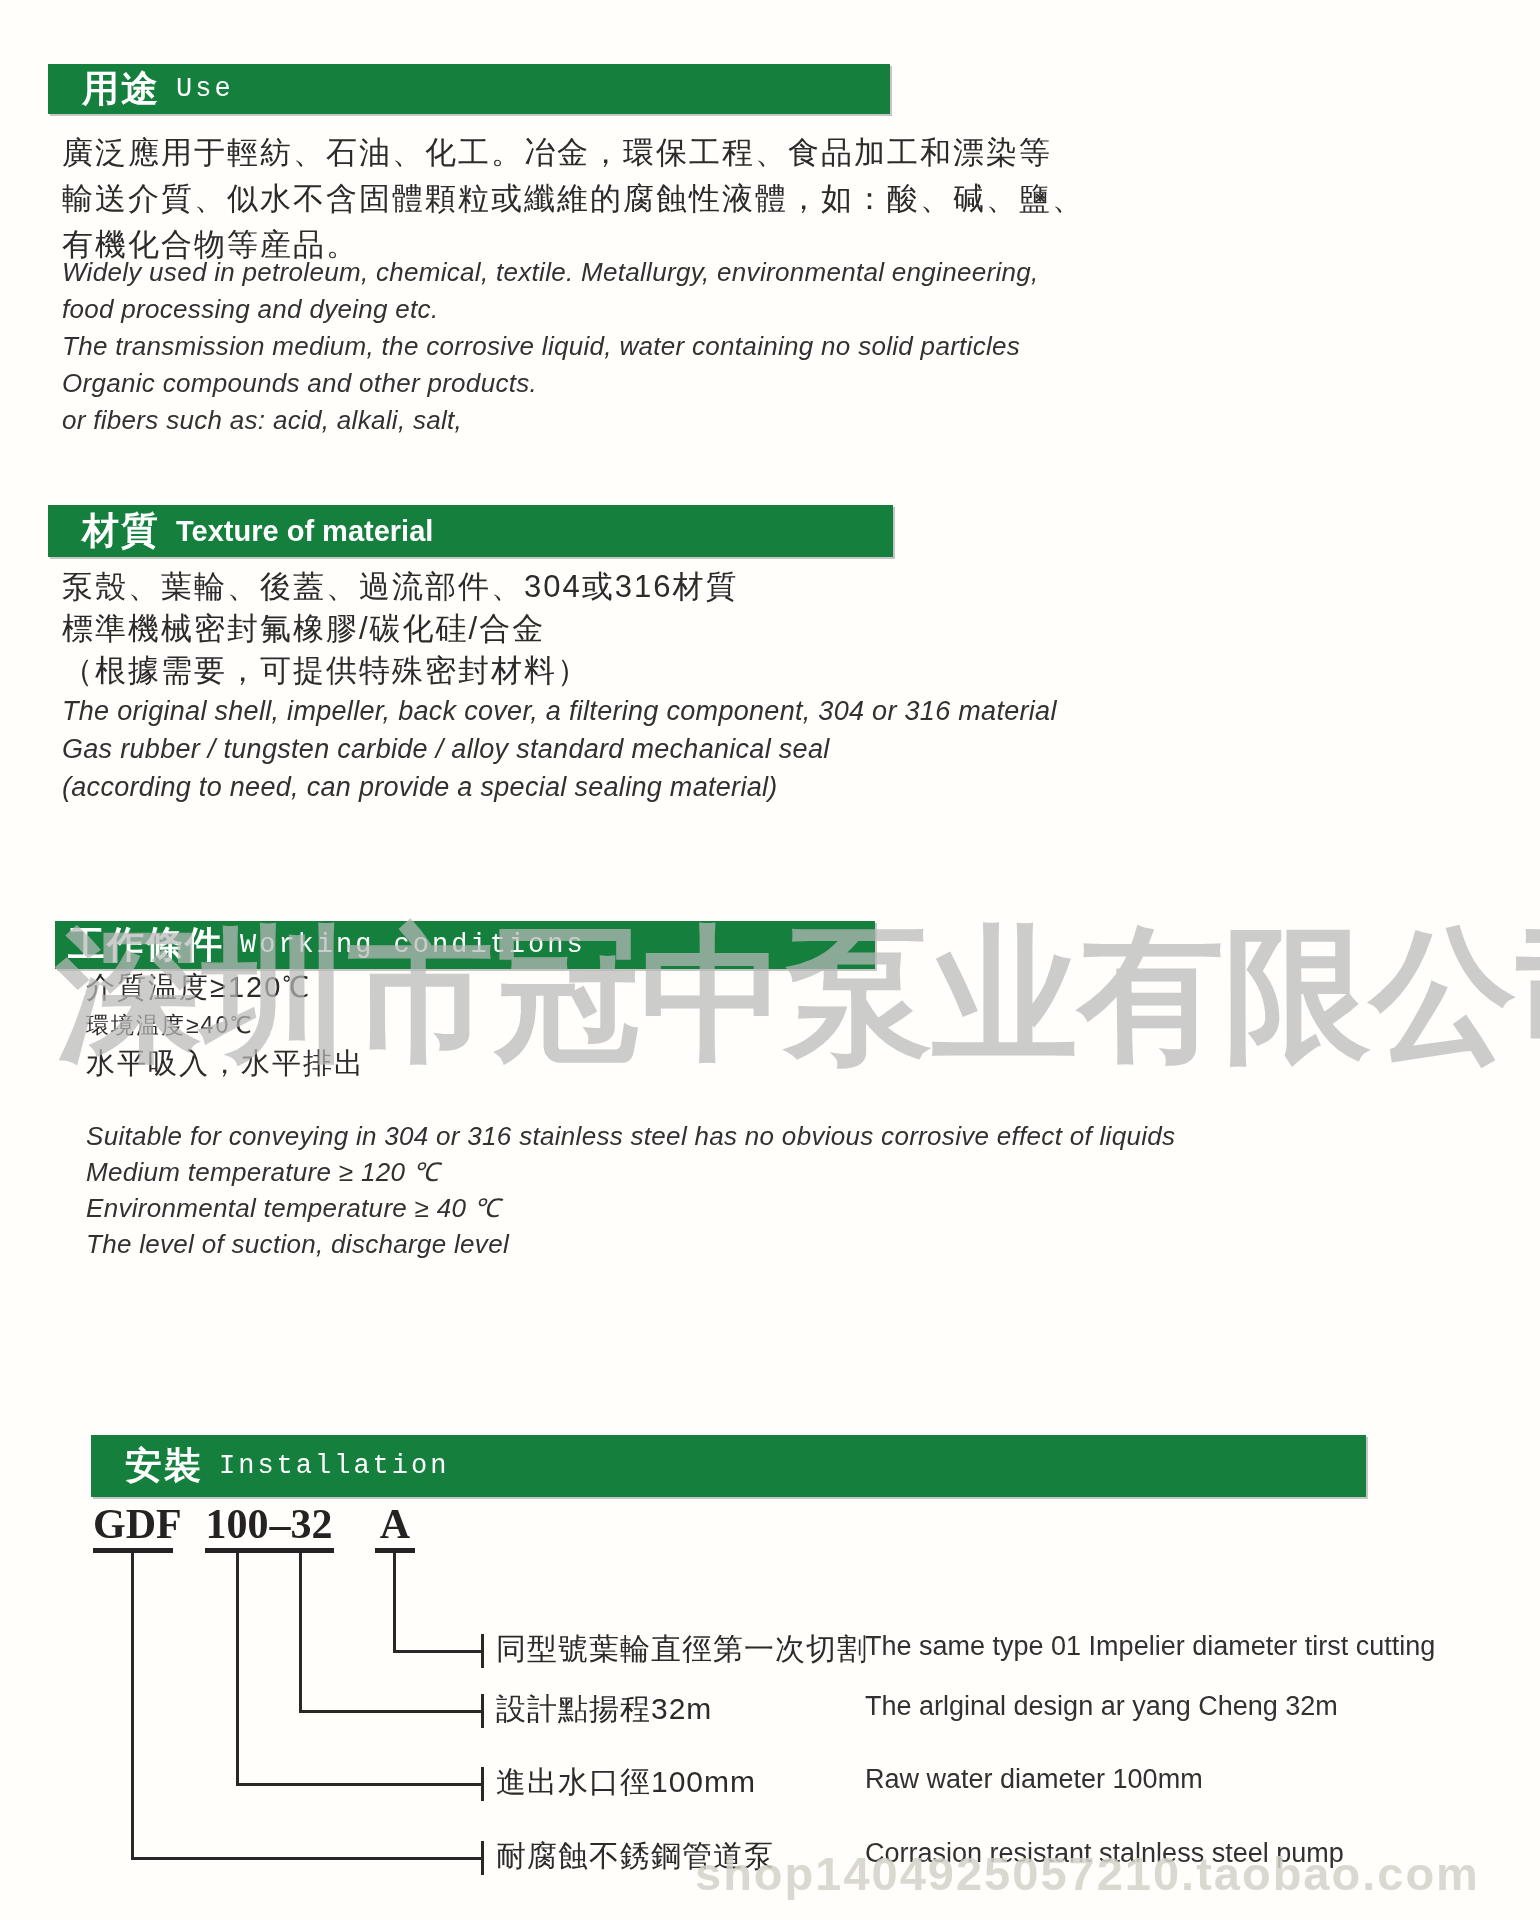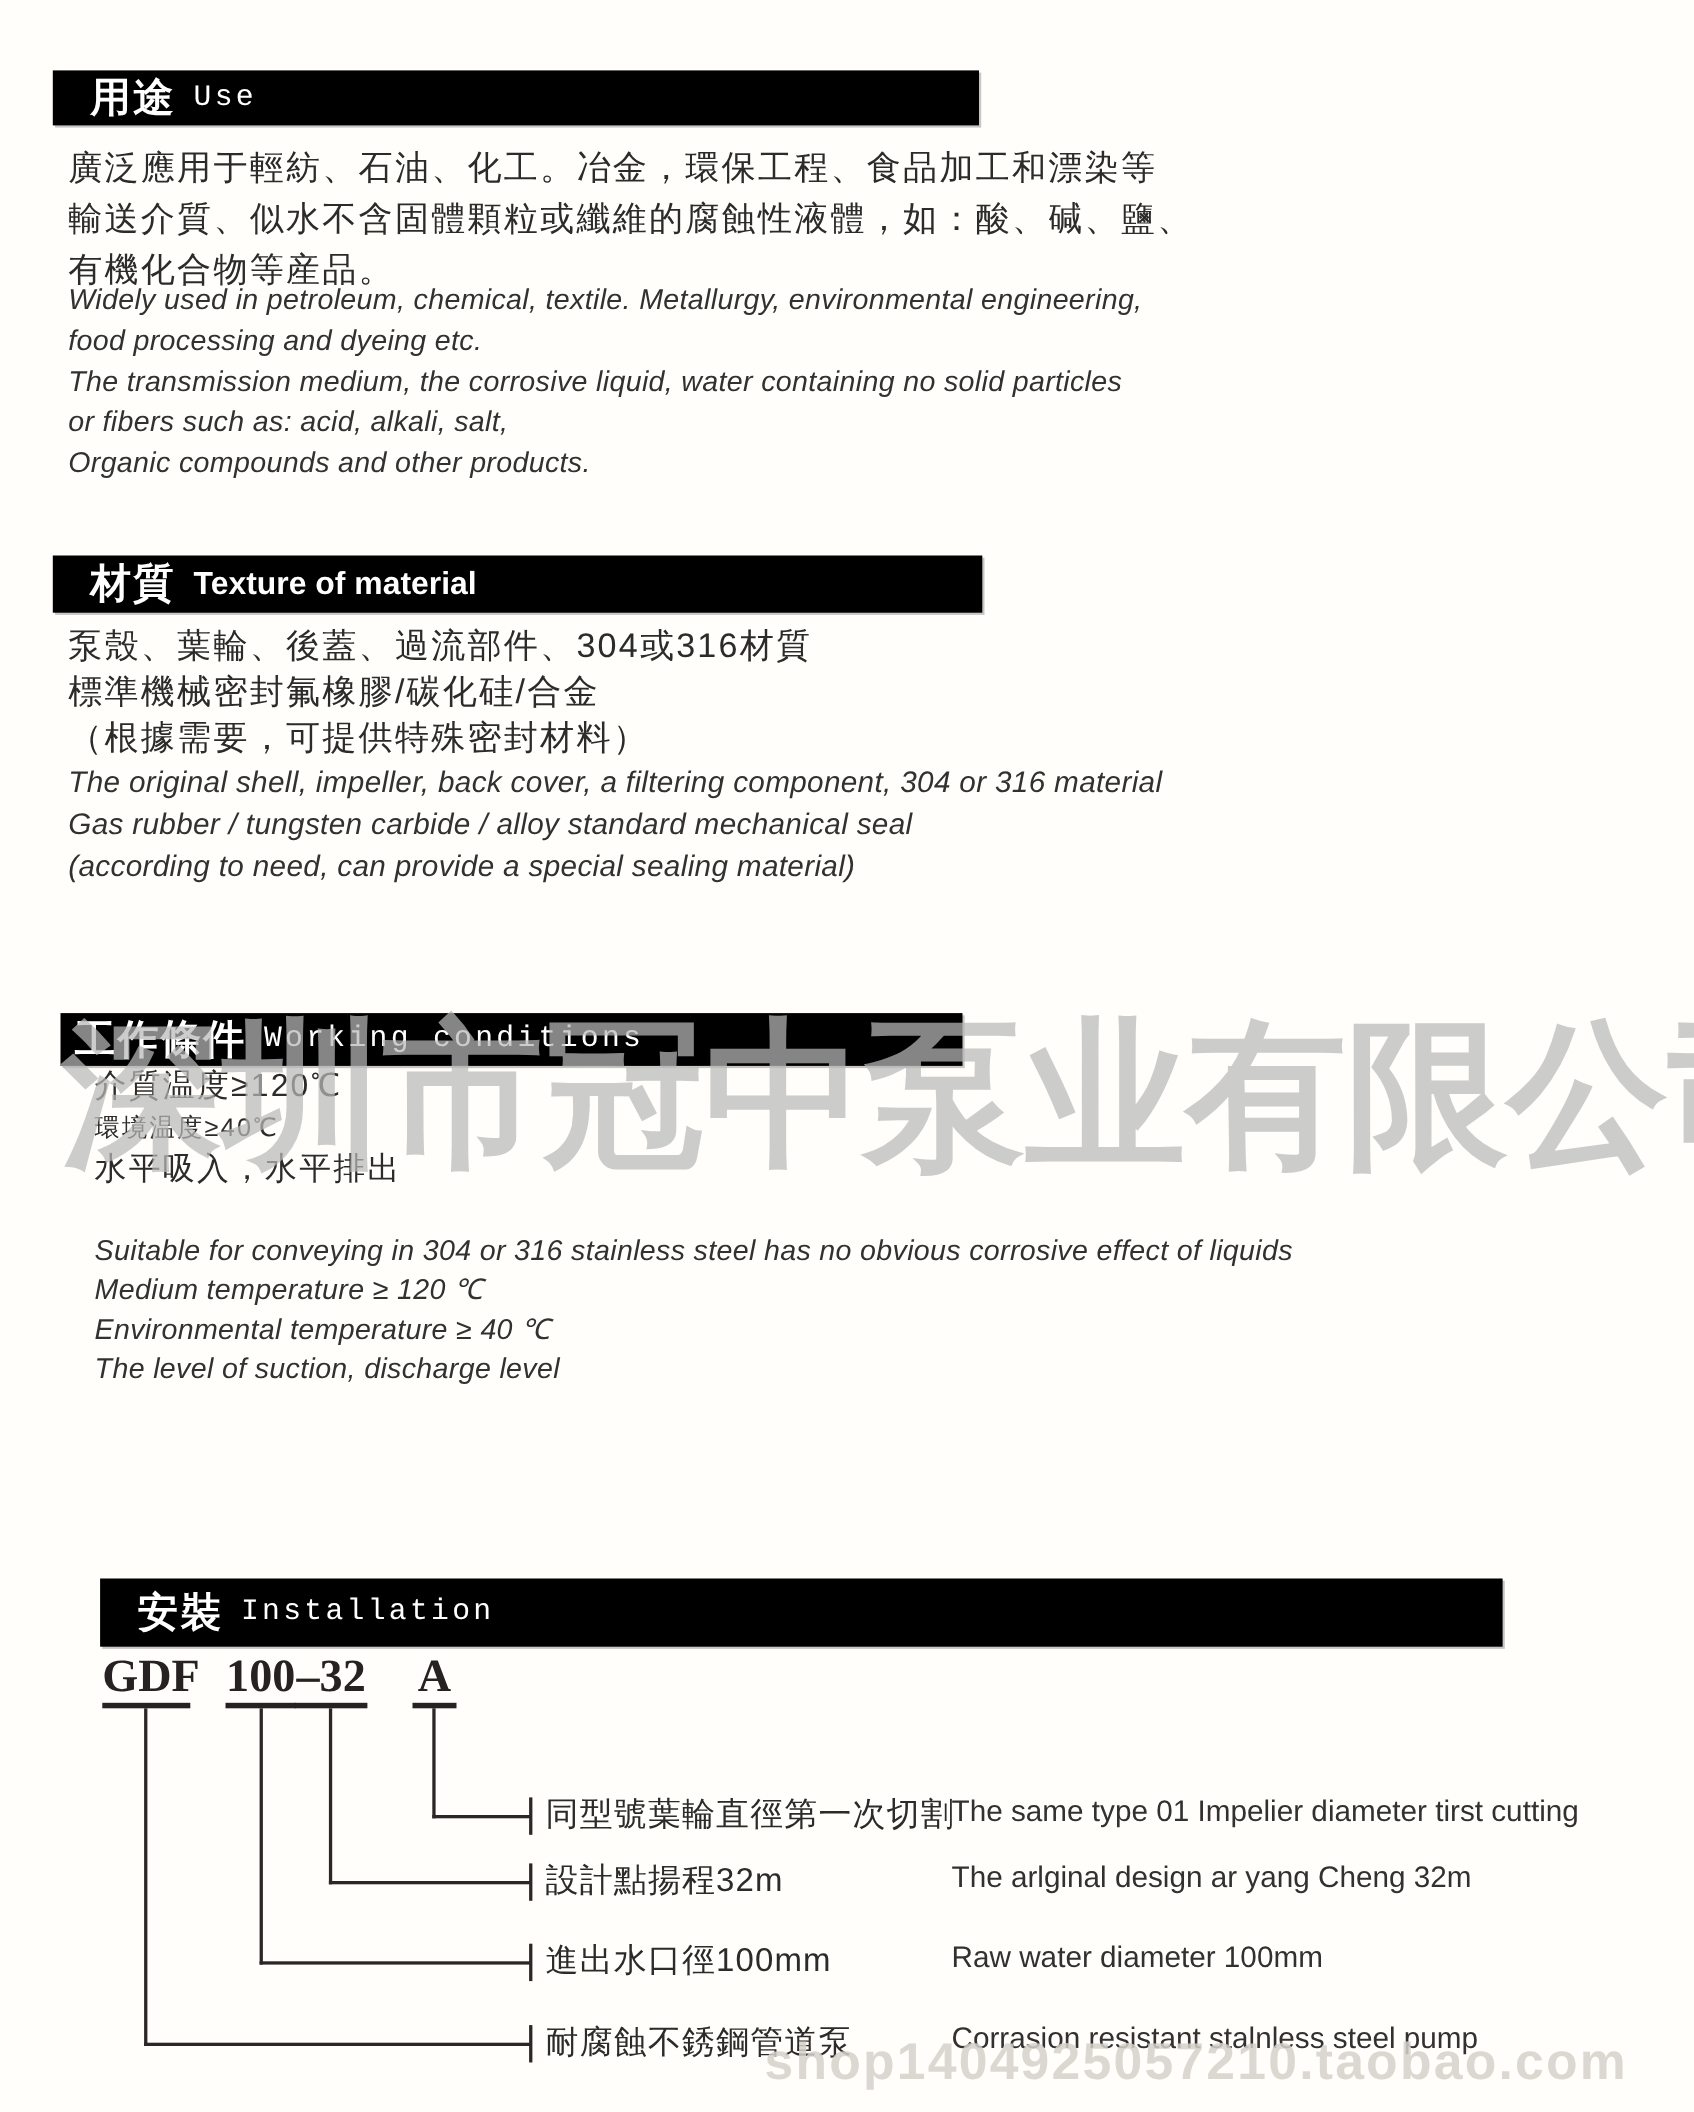--- a/index.html
+++ b/index.html
@@ -3,21 +3,21 @@
 <meta charset="utf-8">
 <style>
   html,body{margin:0;padding:0;background:#e8e8e8;}
   .page{
     position:relative;width:1540px;height:1920px;margin:0 auto;
     background:#fffefa;overflow:hidden;
     font-family:"Liberation Sans",sans-serif;color:#2d2a2a;
   }
   
   .bar{
-    position:absolute;background:#000000;color:#ffffff;
+    position:absolute;background:#15803d;color:#ffffff;
     display:flex;align-items:center;padding-left:34px;box-sizing:border-box;
     box-shadow:2px 2px 0 rgba(130,130,130,.45);
   }
   .bar .zh{font-size:37px;font-weight:bold;letter-spacing:2px;white-space:nowrap;}
   .bar .en-mono{margin-left:16px;font-family:"Liberation Mono",monospace;font-size:27px;letter-spacing:3px;white-space:nowrap;}
   .bar .en-bold{margin-left:16px;font-size:29px;font-weight:bold;white-space:nowrap;}
   
   .zh-block{position:absolute;left:62px;}
   .zh-block .ln{font-size:31px;letter-spacing:2px;white-space:nowrap;}
   .en-block{position:absolute;left:62px;}
@@ -58,22 +58,22 @@
   <div class="zh-block" style="top:130px;line-height:46px;">
     <div class="ln">廣泛應用于輕紡、石油、化工。冶金，環保工程、食品加工和漂染等</div>
     <div class="ln">輸送介質、似水不含固體顆粒或纖維的腐蝕性液體，如：酸、碱、鹽、</div>
     <div class="ln">有機化合物等産品。</div>
   </div>
 
   <div class="en-block" style="top:254px;line-height:37px;">
     <div class="ln">Widely used in petroleum, chemical, textile. Metallurgy, environmental engineering,</div>
     <div class="ln">food processing and dyeing etc.</div>
     <div class="ln">The transmission medium, the corrosive liquid, water containing no solid particles</div>
+    <div class="ln">Organic compounds and other products.</div>
     <div class="ln">or fibers such as: acid, alkali, salt,</div>
-    <div class="ln">Organic compounds and other products.</div>
   </div>
 
   <div class="bar" style="left:48px;top:505px;width:845px;height:52px;">
     <span class="zh">材質</span>
     <span class="en-bold">Texture of material</span>
   </div>
 
   <div class="zh-block" style="top:566px;line-height:42px;">
     <div class="ln">泵殼、葉輪、後蓋、過流部件、304或316材質</div>
     <div class="ln">標準機械密封氟橡膠/碳化硅/合金</div>

